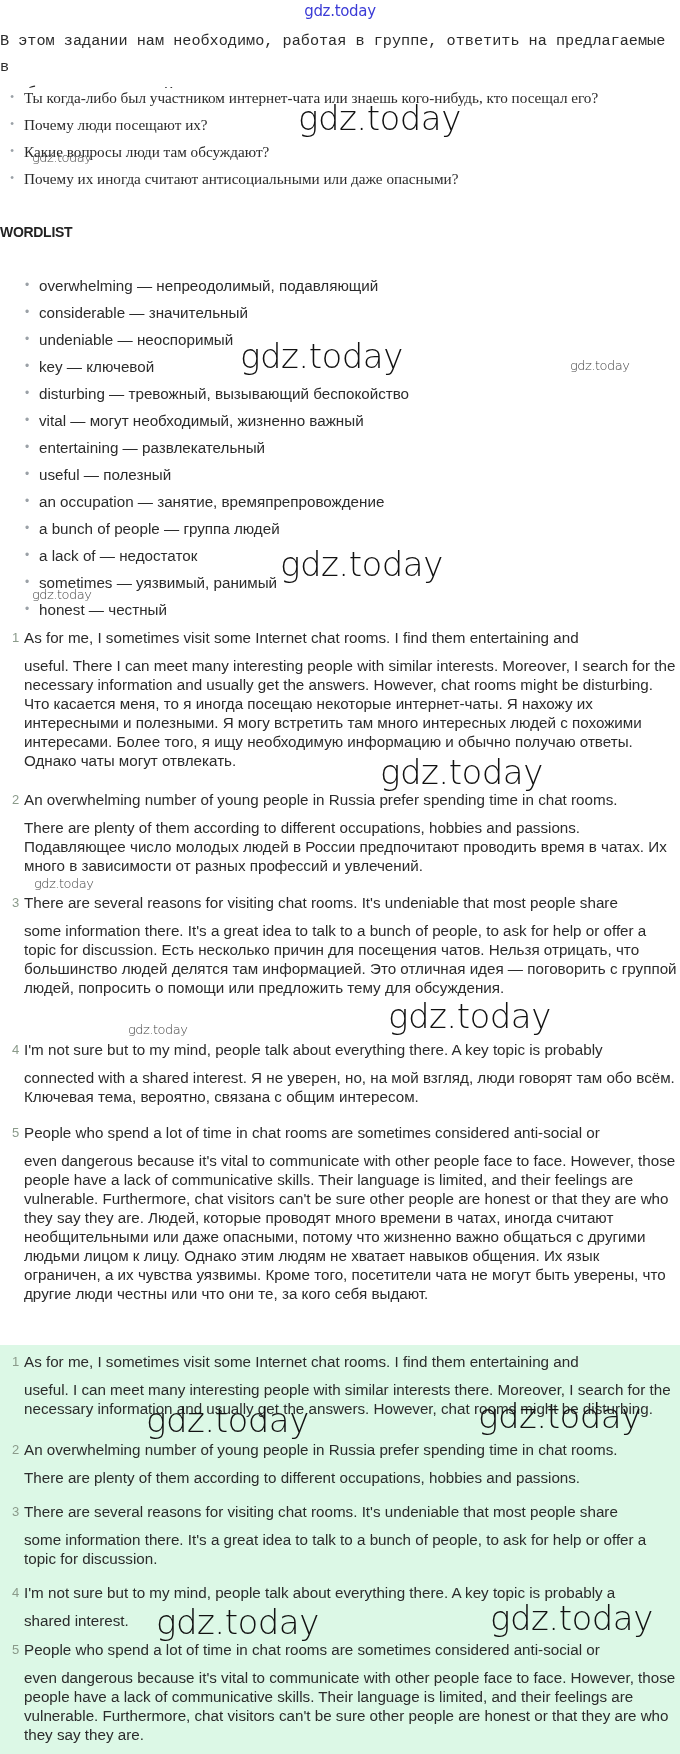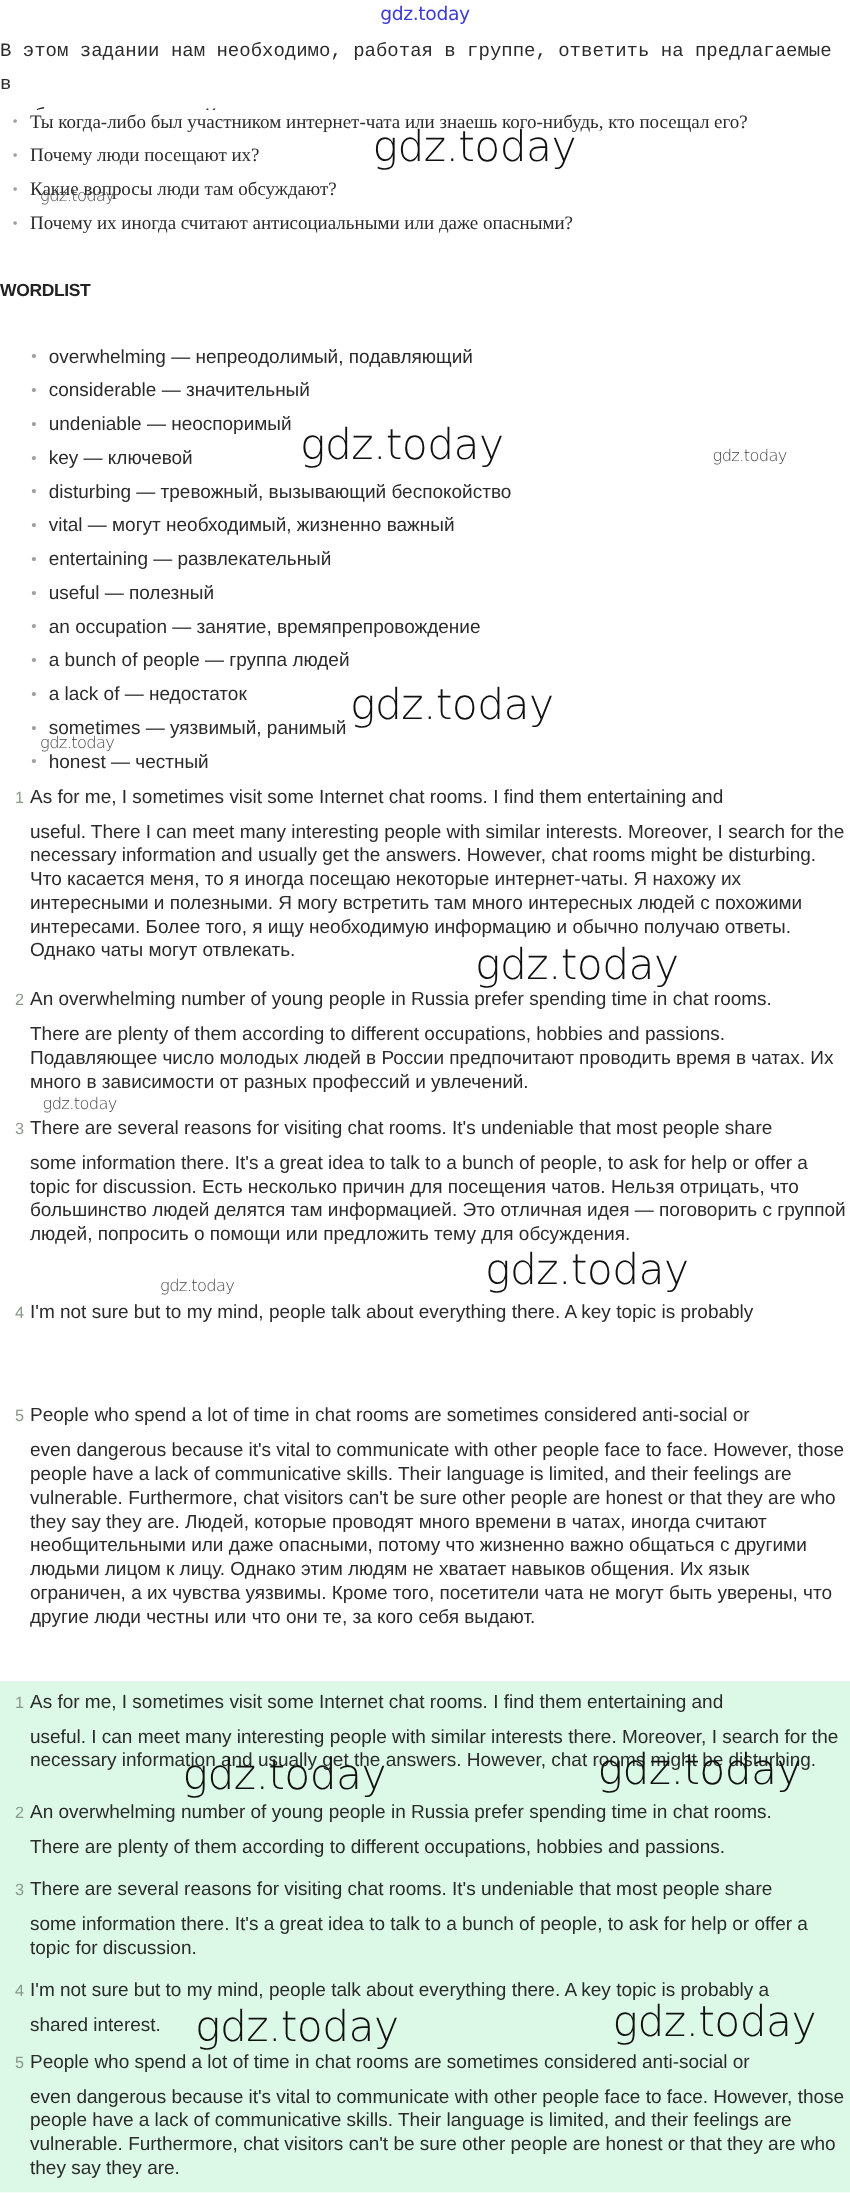--- a/index.html
+++ b/index.html
@@ -79,20 +79,21 @@
 <div class="para" style="top:790px">
   <span class="first"><span class="num">2</span><span>An overwhelming number of young people in Russia prefer spending time in chat rooms.</span></span>
   <span>There are plenty of them according to different occupations, hobbies and passions. Подавляющее число молодых людей в России предпочитают проводить время в чатах. Их много в зависимости от разных профессий и увлечений.</span>
 </div>
 <div class="para" style="top:893px">
   <span class="first"><span class="num">3</span><span>There are several reasons for visiting chat rooms. It's undeniable that most people share</span></span>
   <span>some information there. It's a great idea to talk to a bunch of people, to ask for help or offer a topic for discussion. Есть несколько причин для посещения чатов. Нельзя отрицать, что большинство людей делятся там информацией. Это отличная идея — поговорить с группой людей, попросить о помощи или предложить тему для обсуждения.</span>
 </div>
 <div class="para" style="top:1040px">
   <span class="first"><span class="num">4</span><span>I'm not sure but to my mind, people talk about everything there. A key topic is probably</span></span>
+  <span>connected with a shared interest. Я не уверен, но, на мой взгляд, люди говорят там обо всём. Ключевая тема, вероятно, связана с общим интересом.</span>
 </div>
 <div class="para" style="top:1123px">
   <span class="first"><span class="num">5</span><span>People who spend a lot of time in chat rooms are sometimes considered anti-social or</span></span>
   <span>even dangerous because it's vital to communicate with other people face to face. However, those people have a lack of communicative skills. Their language is limited, and their feelings are vulnerable. Furthermore, chat visitors can't be sure other people are honest or that they are who they say they are. Людей, которые проводят много времени в чатах, иногда считают необщительными или даже опасными, потому что жизненно важно общаться с другими людьми лицом к лицу. Однако этим людям не хватает навыков общения. Их язык ограничен, а их чувства уязвимы. Кроме того, посетители чата не могут быть уверены, что другие люди честны или что они те, за кого себя выдают.</span>
 </div>
 
 <div class="abs green-box"></div>
 <div class="para" style="top:1352px">
   <span class="first"><span class="num">1</span><span>As for me, I sometimes visit some Internet chat rooms. I find them entertaining and</span></span>
   <span>useful. I can meet many interesting people with similar interests there. Moreover, I search for the necessary information and usually get the answers. However, chat rooms might be disturbing.</span>

